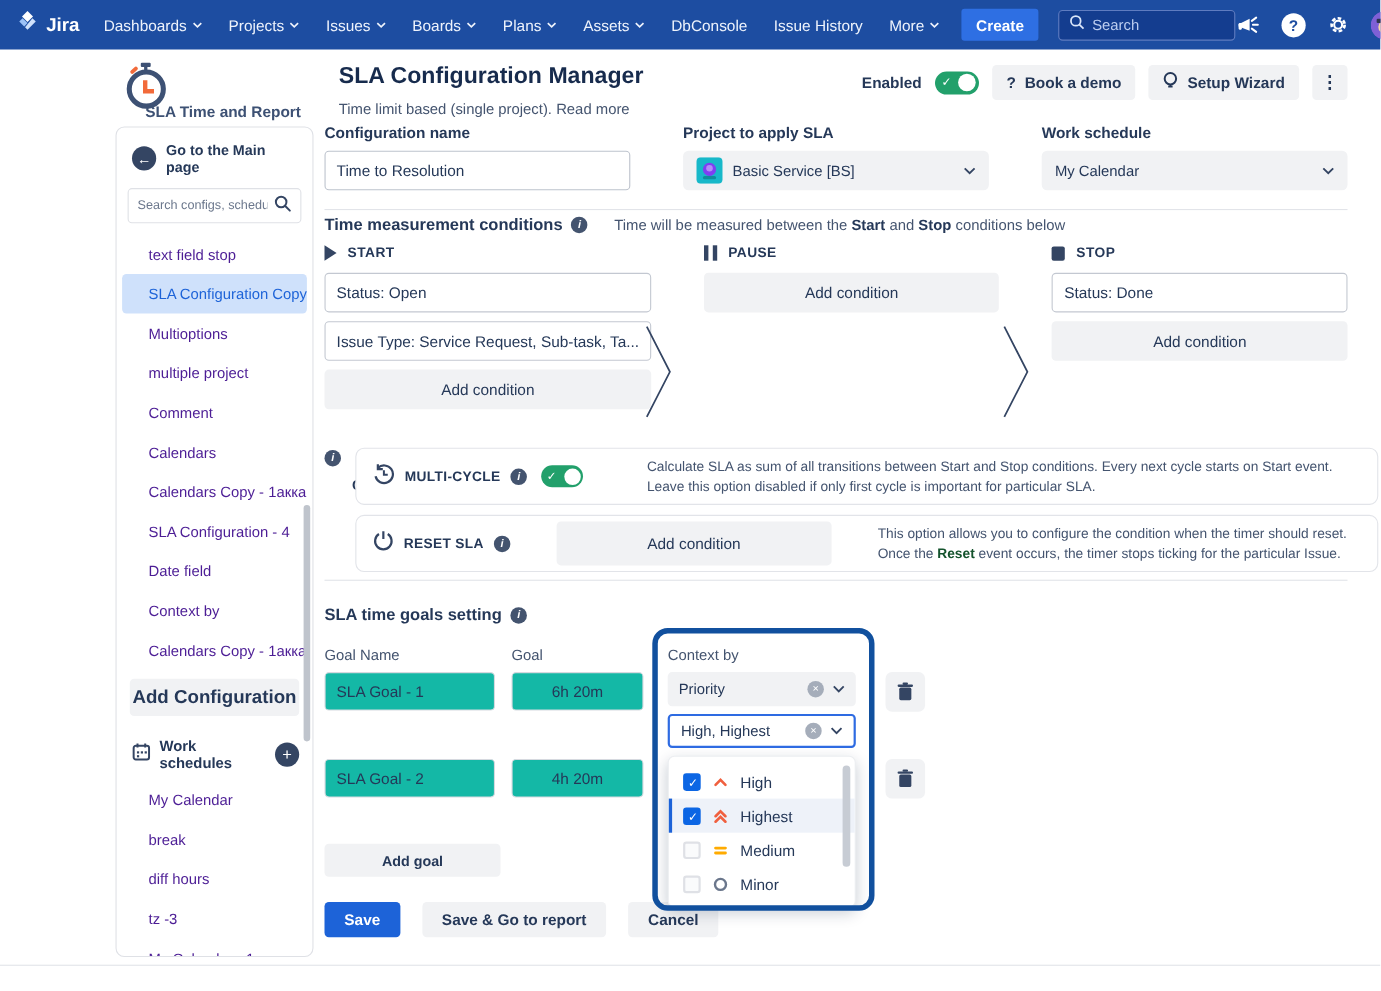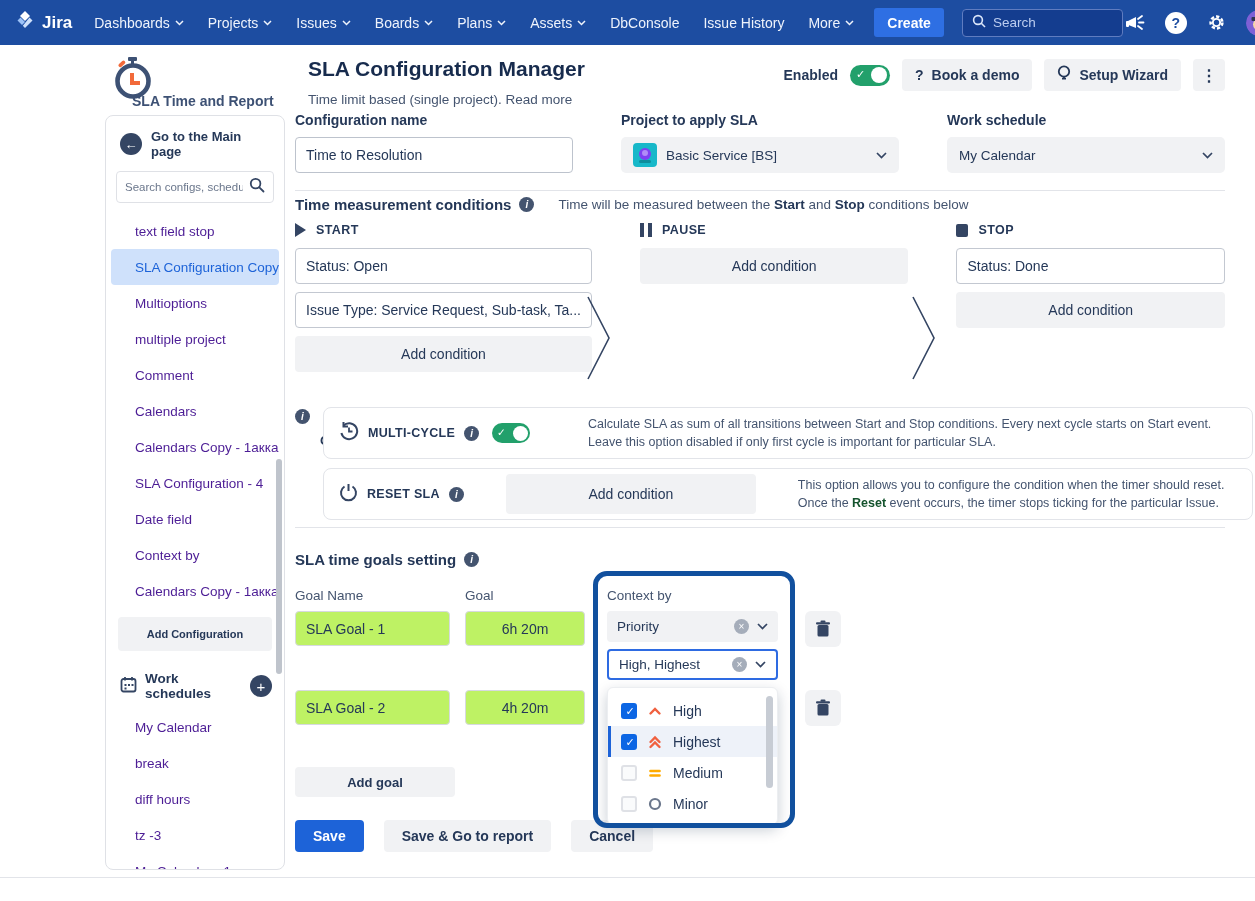--- a/index.html
+++ b/index.html
@@ -42,21 +42,21 @@
     display:flex; align-items:center; padding:0 8px; gap:6px; }
   .side-search input { border:none; outline:none; flex:1; font-size:11.5px; color:#44546f; min-width:0;
     font-family:"Liberation Sans",sans-serif; }
   .side-search input::placeholder { color:#6b778c; }
   .cfg-list { position:relative; padding-top:4px; }
   .cfg-item { height:36px; display:flex; align-items:center; padding-left:24px; font-size:13.5px; color:#4c1d95;
     cursor:pointer; margin:0 5px; border-radius:4px; white-space:nowrap; overflow:hidden; }
   .cfg-item.selected { background:#cfe1fb; color:#1d63d8; }
   .cfg-scroll { position:absolute; right:2px; top:250px; width:6px; height:215px; background:#bfc4cc; border-radius:3px; }
   .add-config { margin:8px 12px; height:34px; background:#f1f2f4; border-radius:4px; display:flex;
-    align-items:center; justify-content:center; font-size:11px; font-weight:bold; color:#253858; cursor:pointer; }
+    align-items:center; justify-content:center; font-size:17px; font-weight:bold; color:#253858; cursor:pointer; }
   .ws-header { display:flex; align-items:center; gap:8px; padding:12px 12px 8px 14px; }
   .ws-title { font-size:13.5px; font-weight:bold; color:#253858; flex:1; }
   .plus-circle { width:22px; height:22px; border-radius:50%; background:#344563; color:#fff; font-size:15px;
     display:flex; align-items:center; justify-content:center; cursor:pointer; }
 
   
   .main { position:absolute; left:295px; top:55px; width:930px; height:822px; }
   .page-title { position:absolute; left:13px; top:2px; font-size:21px; font-weight:bold; color:#172b4d; }
   .subtitle { position:absolute; left:13px; top:37px; font-size:13.5px; color:#44546f; }
   .actions { position:absolute; right:0; top:4px; display:flex; align-items:center; gap:12px; }
@@ -127,21 +127,21 @@
   .reset-add { width:250px; height:40px; margin-left:42px; background:#f1f2f4; border-radius:4px;
     display:flex; align-items:center; justify-content:center; font-size:14px; color:#253858; cursor:pointer; }
   .reset-desc { margin-left:42px; }
   .opt-desc b { color:#14532d; }
 
   
   .goals { position:absolute; left:0; top:472px; width:930px; height:350px; }
   .goals-title { position:absolute; left:0; top:24px; font-size:15px; font-weight:bold; color:#253858;
     display:flex; align-items:center; gap:8px; }
   .g-label { position:absolute; font-size:13.5px; color:#44546f; }
-  .g-input { position:absolute; height:35px; border:1.5px solid #d6d9df; border-radius:4px; background:#bef264;
+  .g-input { position:absolute; height:35px; border:1.5px solid #d6d9df; border-radius:4px; background:#14b8a6;
     padding:0 10px; font-size:14px; color:#253858; font-family:"Liberation Sans",sans-serif; outline:none; }
   .g-center { text-align:center; }
   .trash-btn { position:absolute; width:36px; height:36px; background:#f1f2f4; border-radius:6px;
     display:flex; align-items:center; justify-content:center; cursor:pointer; }
   .ctx-select { position:absolute; left:312px; width:171px; height:31px; border-radius:4px;
     display:flex; align-items:center; padding:0 10px; gap:8px; font-size:13.5px; color:#253858; cursor:pointer; }
   .ctx-gray { background:#f1f2f4; top:84px; }
   .ctx-white { background:#fff; border:2px solid #2e6be2; top:122px; z-index:22; }
   .ctx-select .grow { flex:1; white-space:nowrap; overflow:hidden; text-overflow:ellipsis; }
   .clear-dot { width:15px; height:15px; border-radius:50%; background:#a5adba; color:#fff; font-size:10px;

